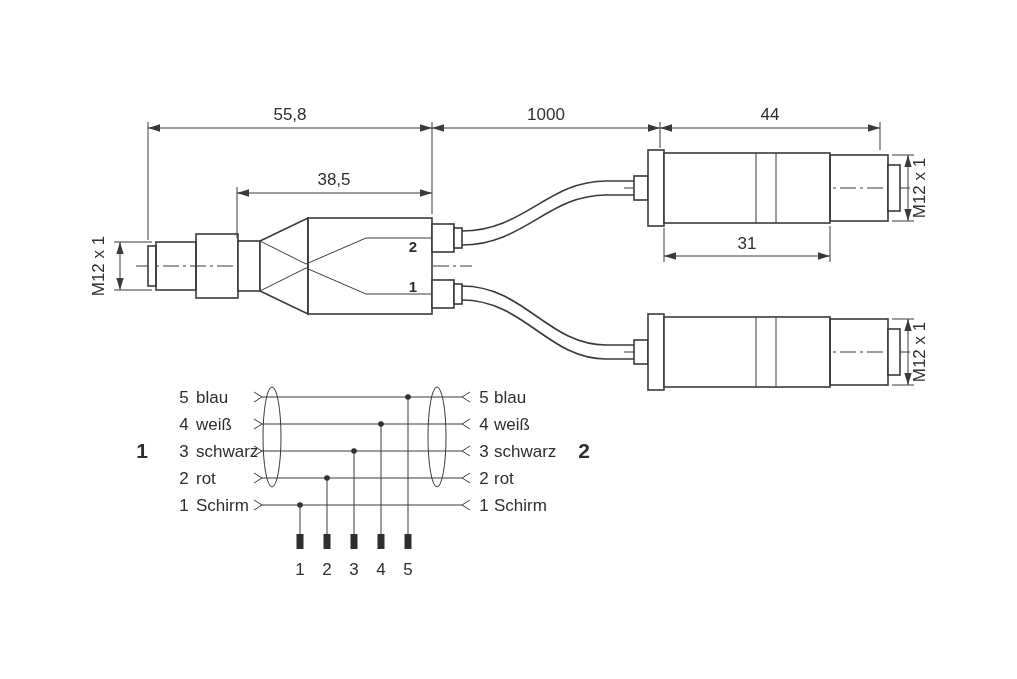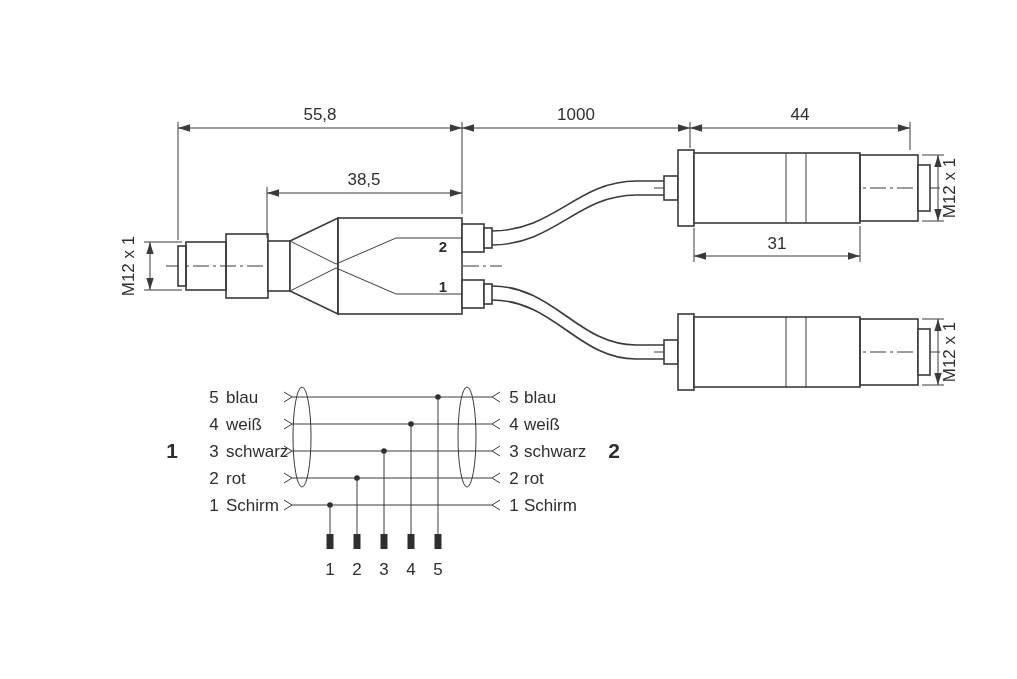--- a/index.html
+++ b/index.html
@@ -1,17 +1,17 @@
 <!DOCTYPE html>
 <html><head>
 <meta charset="utf-8">
 <style>
   html,body{margin:0;padding:0;background:#ffffff;}
   .stage{position:relative;width:938px;height:679px;background:#ffffff;overflow:hidden;
-         font-family:"Liberation Sans", sans-serif;padding-left:30px;}
+         font-family:"Liberation Sans", sans-serif;}
   svg text{font-family:"Liberation Sans", sans-serif;fill:#2e2e2e;font-size:17px;}
   .ln{stroke:#3a3a3a;stroke-width:1.6;fill:none;}
   .fw{fill:#ffffff;}
   .thin{stroke:#3a3a3a;stroke-width:1;fill:none;}
   .cl{stroke:#3a3a3a;stroke-width:1;fill:none;stroke-dasharray:16 4 3 4;}
   .dot{fill:#2e2e2e;}
   .blk{fill:#2e2e2e;}
   .big{font-size:21px;font-weight:bold;}
   .mid{font-size:15px;font-weight:bold;}
 </style>

